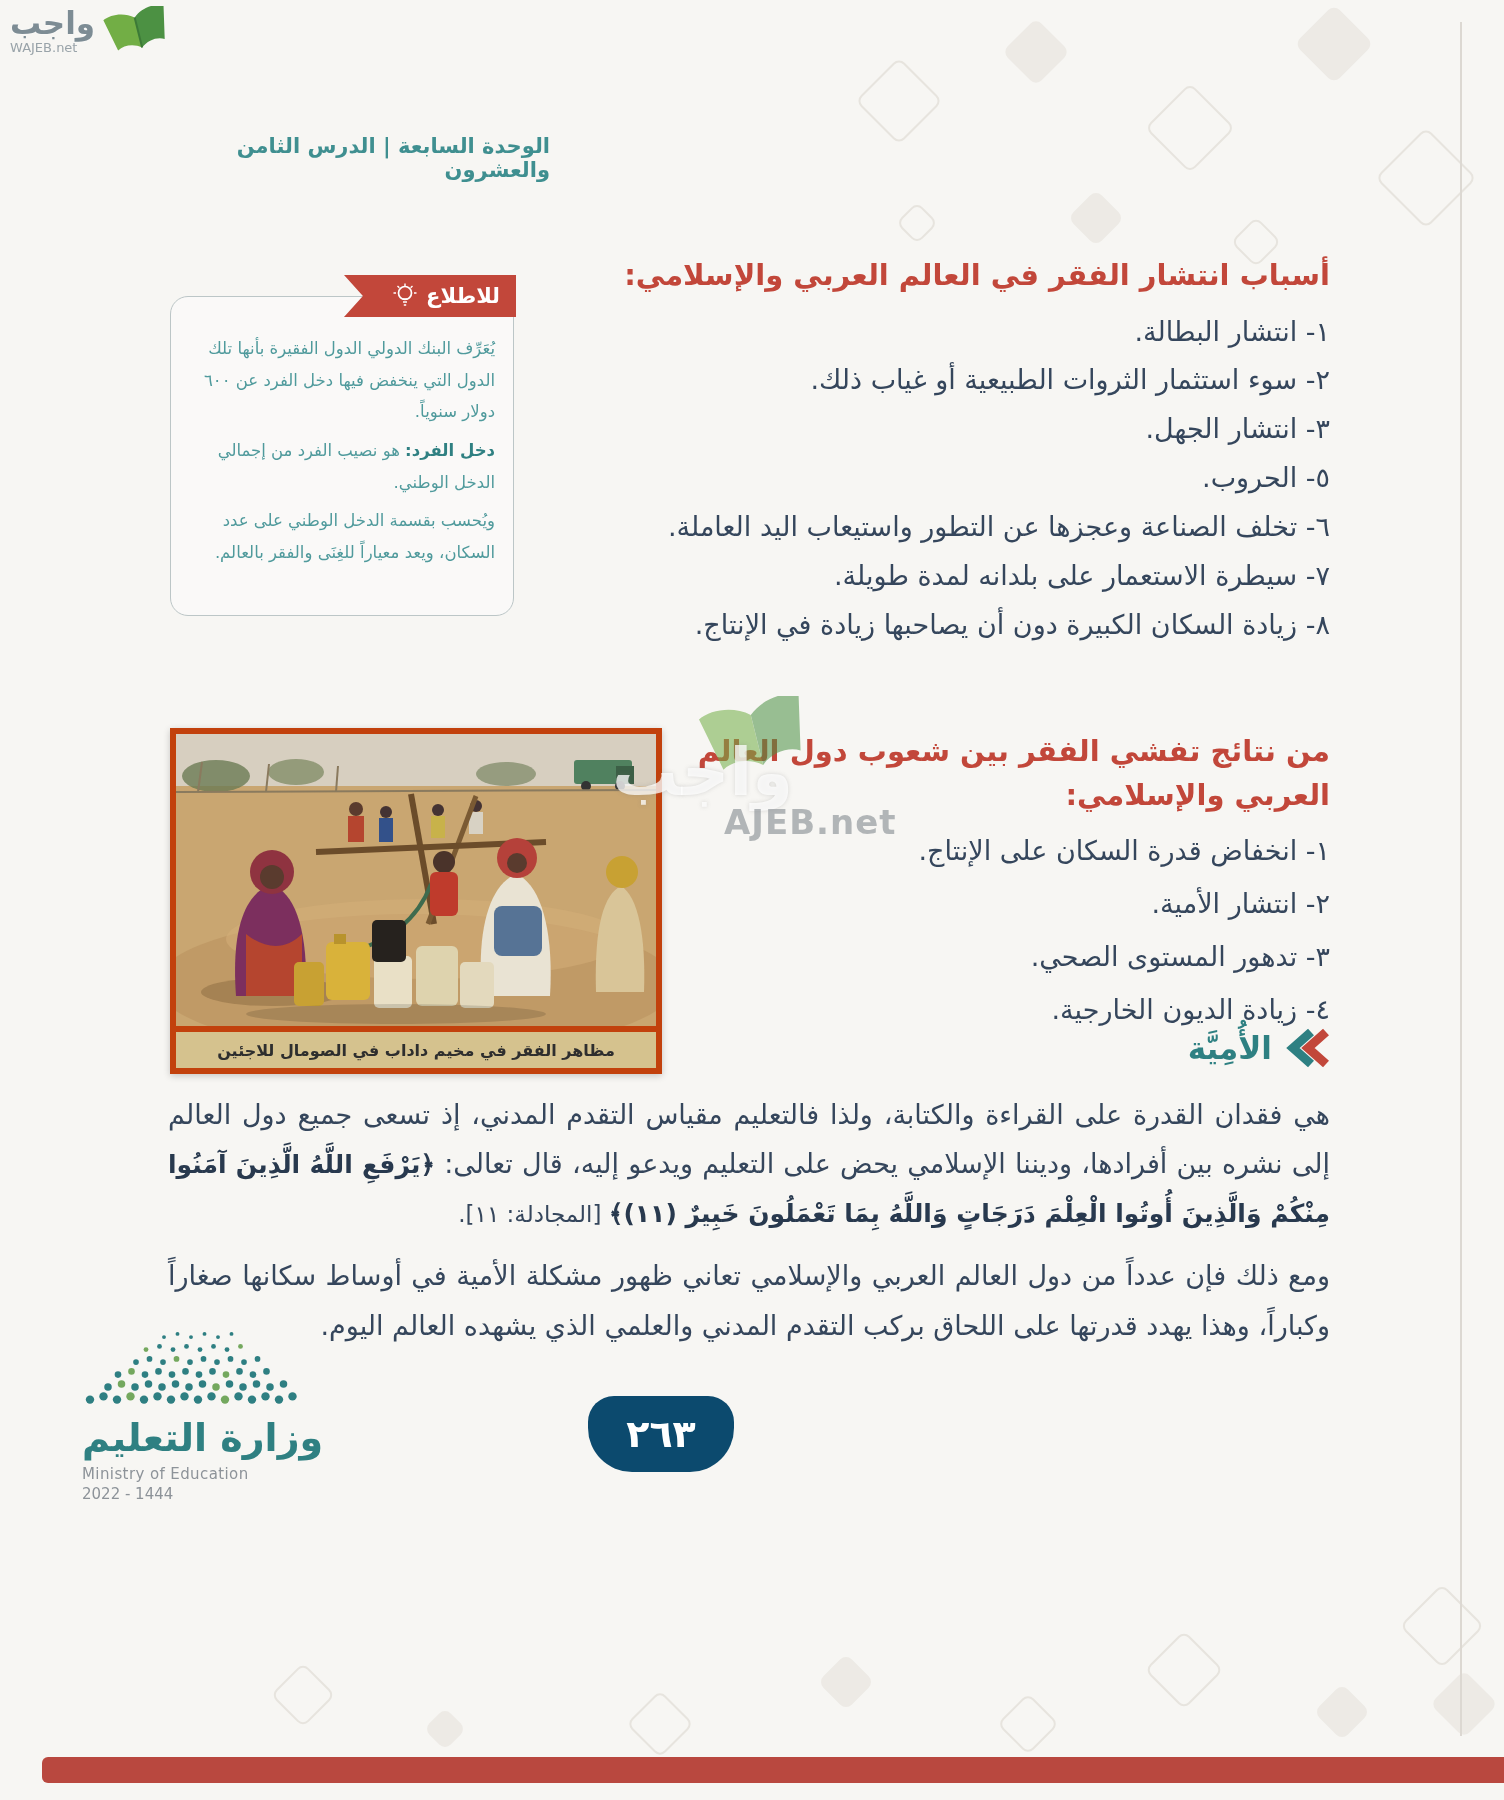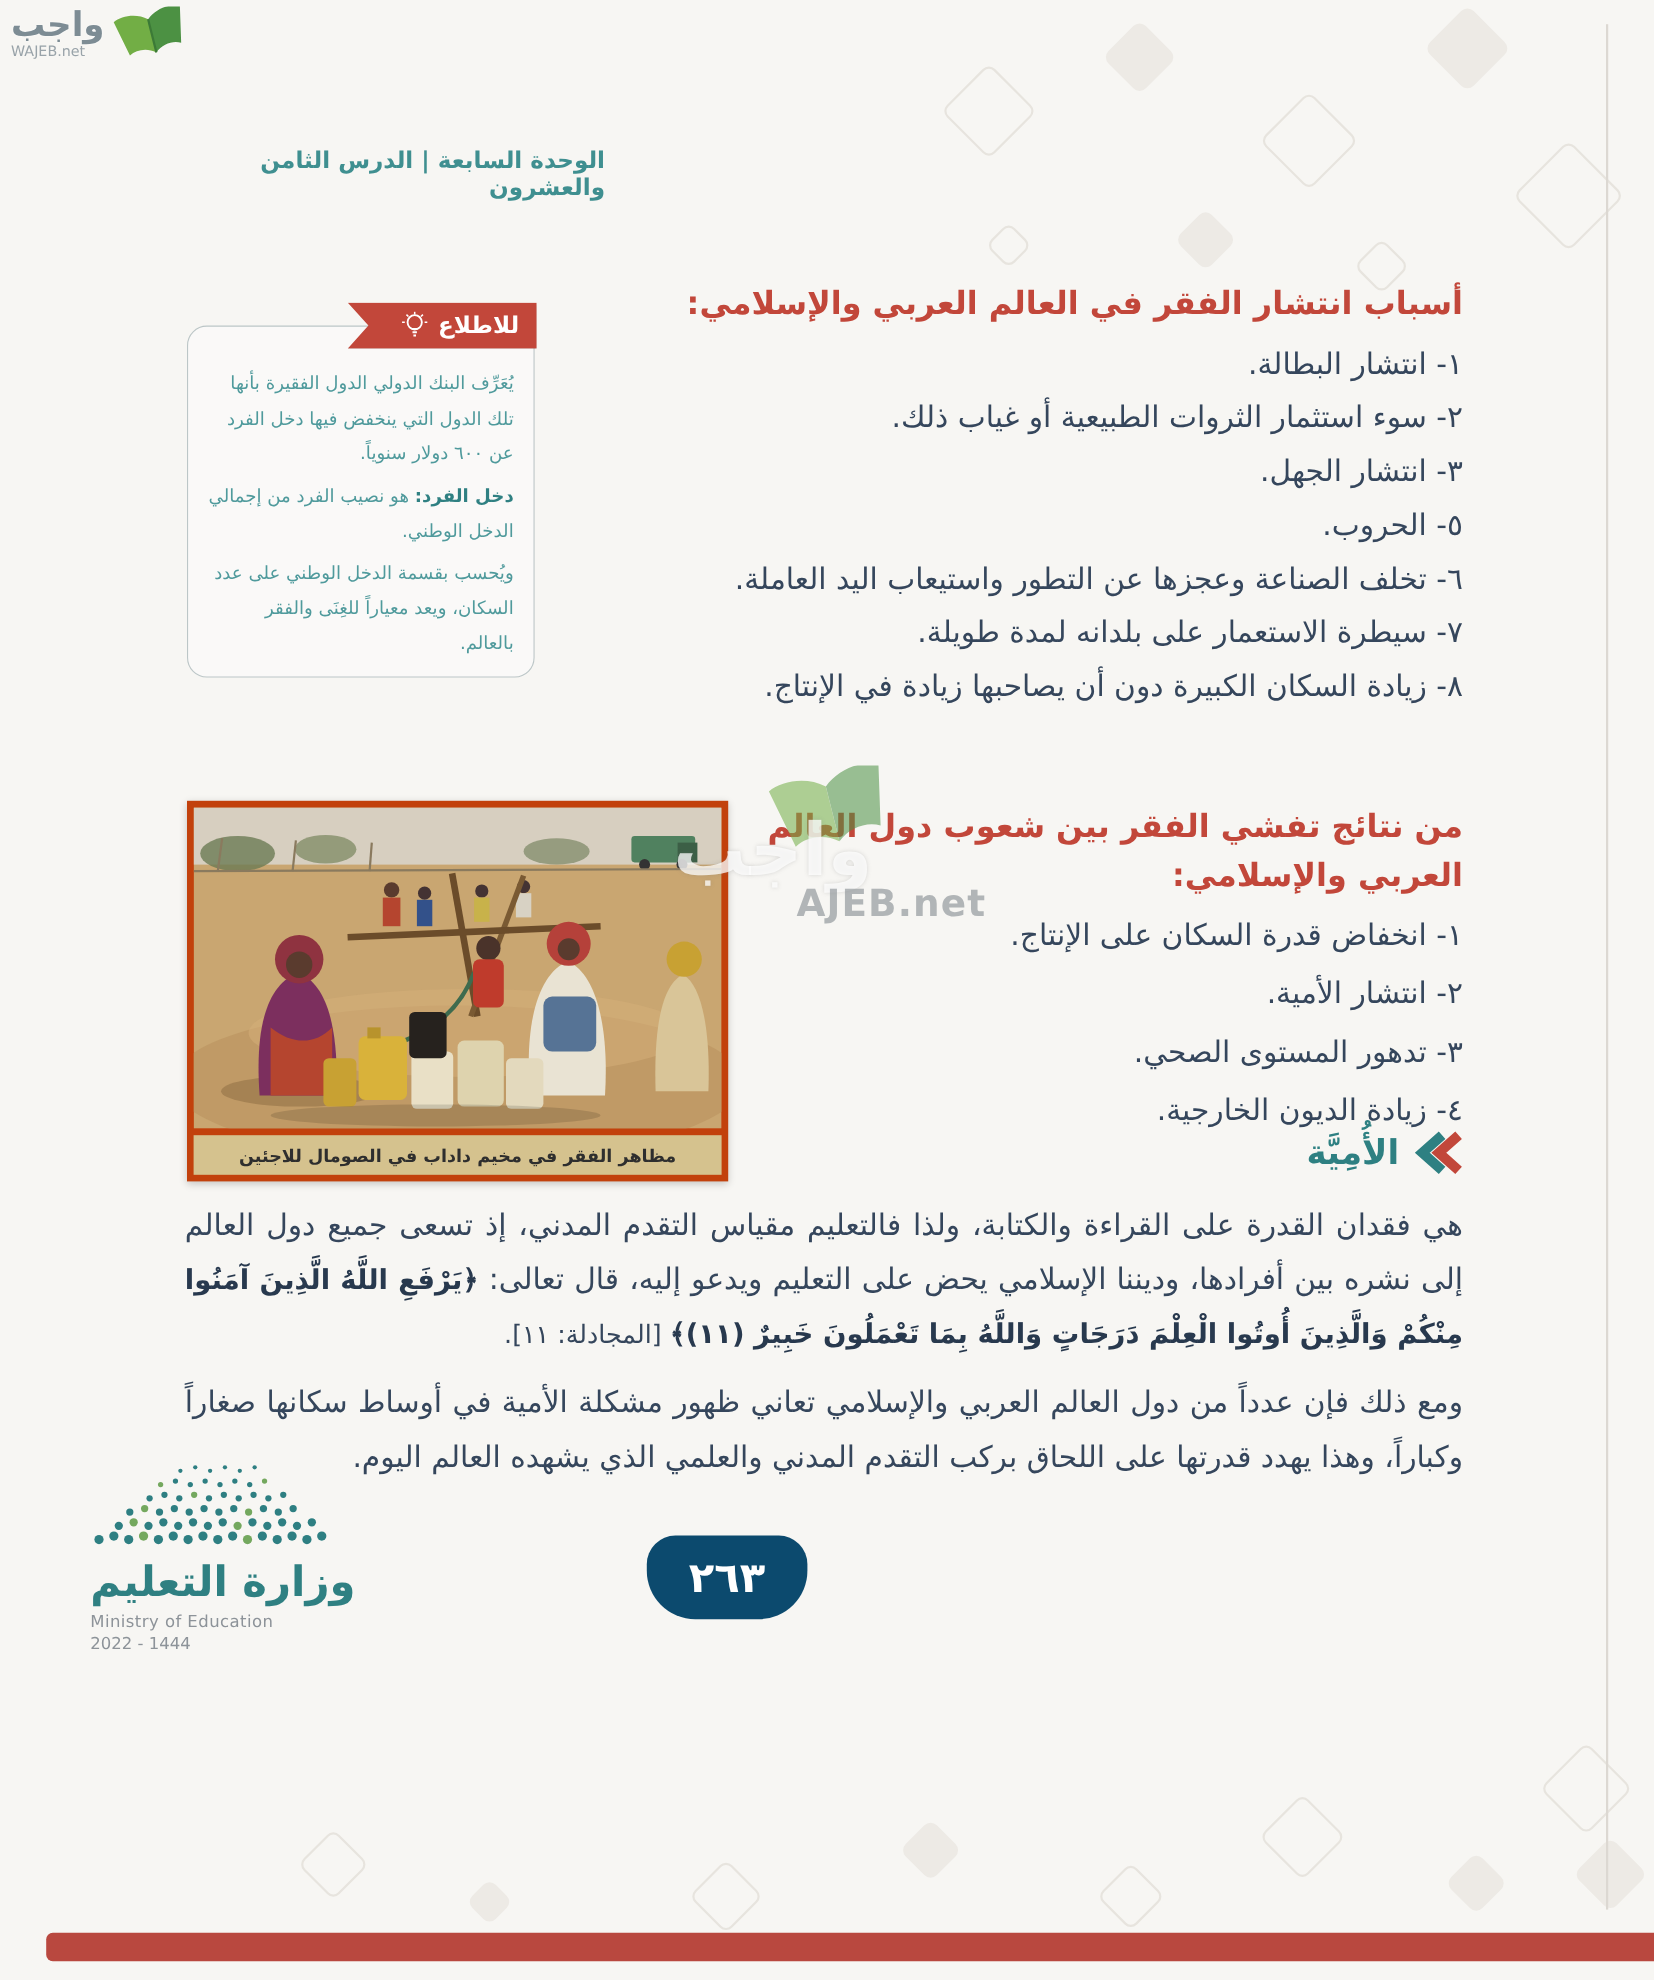--- a/index.html
+++ b/index.html
@@ -20,21 +20,21 @@
   .brand-col { display:flex; flex-direction:column; align-items:flex-start; }
   .brand-ar { font-size:31px; font-weight:bold; color:#7d8c94;
               text-shadow:0 0 2px #ffffff; line-height:1.1; }
   .brand-net { font-size:13px; color:#99a3a9; margin-top:0px; }
 
   .crumb { position:absolute; left:170px; top:134px; width:380px; direction:rtl;
            text-align:right; color:#3f8f90; font-size:21px; font-weight:bold;
            letter-spacing:.5px; z-index:2; }
 
   
-  .info-box { position:absolute; left:170px; top:296px; width:316px; height:320px;
+  .info-box { position:absolute; left:170px; top:296px; width:344px; height:320px;
               border:1.6px solid #bcc6c7; border-radius:18px; direction:rtl;
               padding:36px 18px 10px; background:rgba(255,255,255,.4); z-index:2; }
   .info-tab { position:absolute; top:-22px; right:-3px; width:172px; height:42px;
               background:#c2473a; clip-path:polygon(0 0,100% 0,100% 100%,0 100%,11% 50%);
               display:flex; align-items:center; gap:9px; padding:0 16px 0 0;
               color:#fff; font-weight:bold; font-size:21px;
               box-shadow:0 2px 3px rgba(0,0,0,.2); }
   .info-p { color:#4f9a9c; font-size:16.5px; line-height:1.92; margin:0 0 7px;
             text-align:right; }
   .info-p b { color:#2f8082; }

